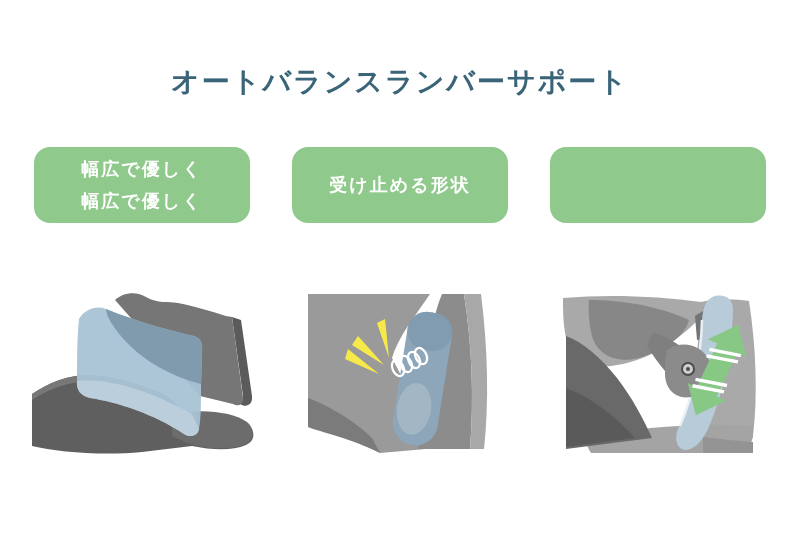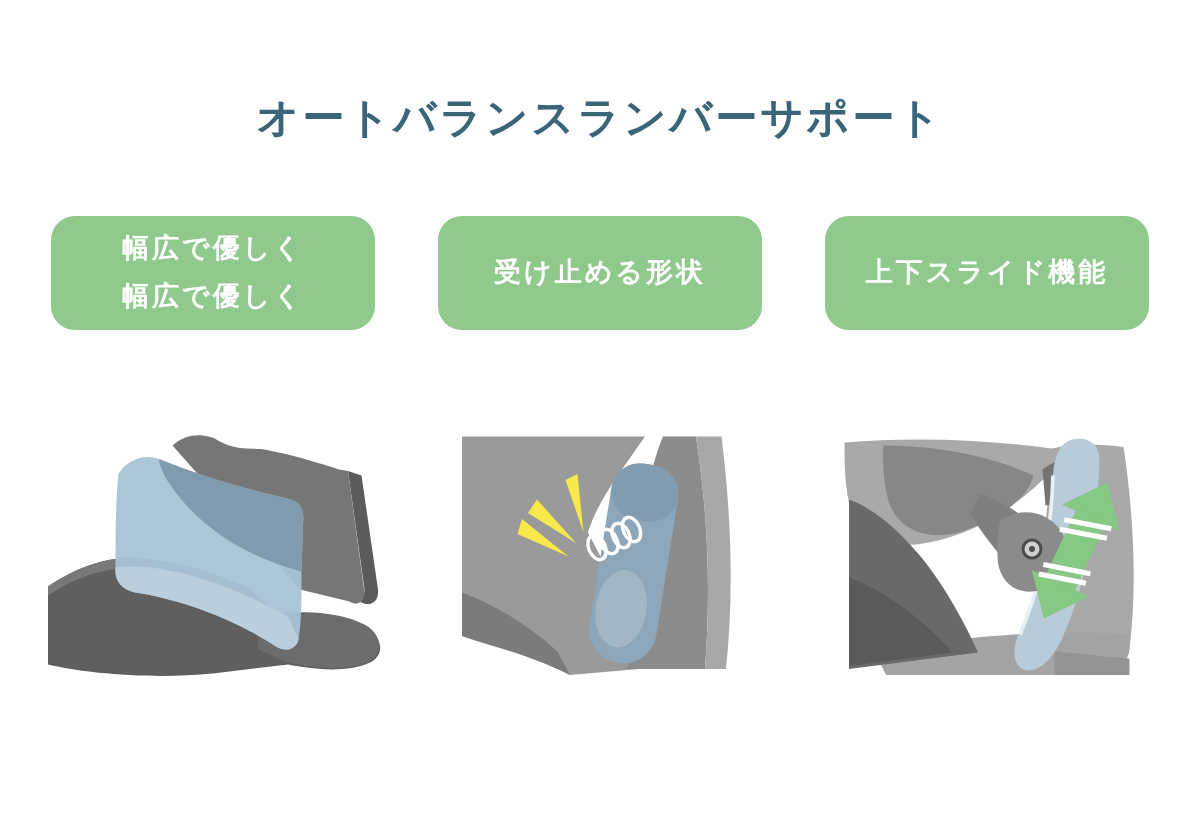--- a/index.html
+++ b/index.html
@@ -4,22 +4,22 @@
 <style>
   html,body{margin:0;padding:0;background:#ffffff;}
   .canvas{
     position:relative;
     width:800px;height:551px;
     background:#ffffff;
     font-family:"DejaVu Sans","Liberation Sans",sans-serif;
     overflow:hidden;
   }
   .title{
-    margin:16px;
-    padding-top:45px;
+    margin:0;
+    padding-top:64px;
     text-align:center;
     font-size:28px;
     font-weight:bold;
     color:#3a6477;
     letter-spacing:2px;
     line-height:1.3;
   }
   .features{
     display:flex;
     justify-content:center;
@@ -119,21 +119,20 @@
             <polygon points="89,72 77,37 85,33"></polygon>
             <polygon points="84,79 52,59 58,50"></polygon>
             <polygon points="79,88 45,73 48,63"></polygon>
           </g>
         </svg>
       </div>
     </section>
 
     <section class="feature">
       <div class="badge">
-        <div>上下スライド機能</div>
       </div>
       <div class="illus">
         <svg width="210" height="178" viewBox="0 0 210 178">
 
           <path d="M148,16 C165,12 182,13 196,15 C203,60 205,110 200,150 C198,162 188,167 172,167 L120,167 C132,140 144,95 148,16 Z" fill="#a9a9a9"></path>
 
           <path d="M33,150 C90,142 140,136 200,140 L200,150 C198,162 188,167 172,167 L38,167 C34,161 32,154 33,150 Z" fill="#a4a4a4"></path>
 
           <path d="M150,167 L150,151 C168,153 185,155 200,156 L200,167 Z" fill="#949494"></path>
 

